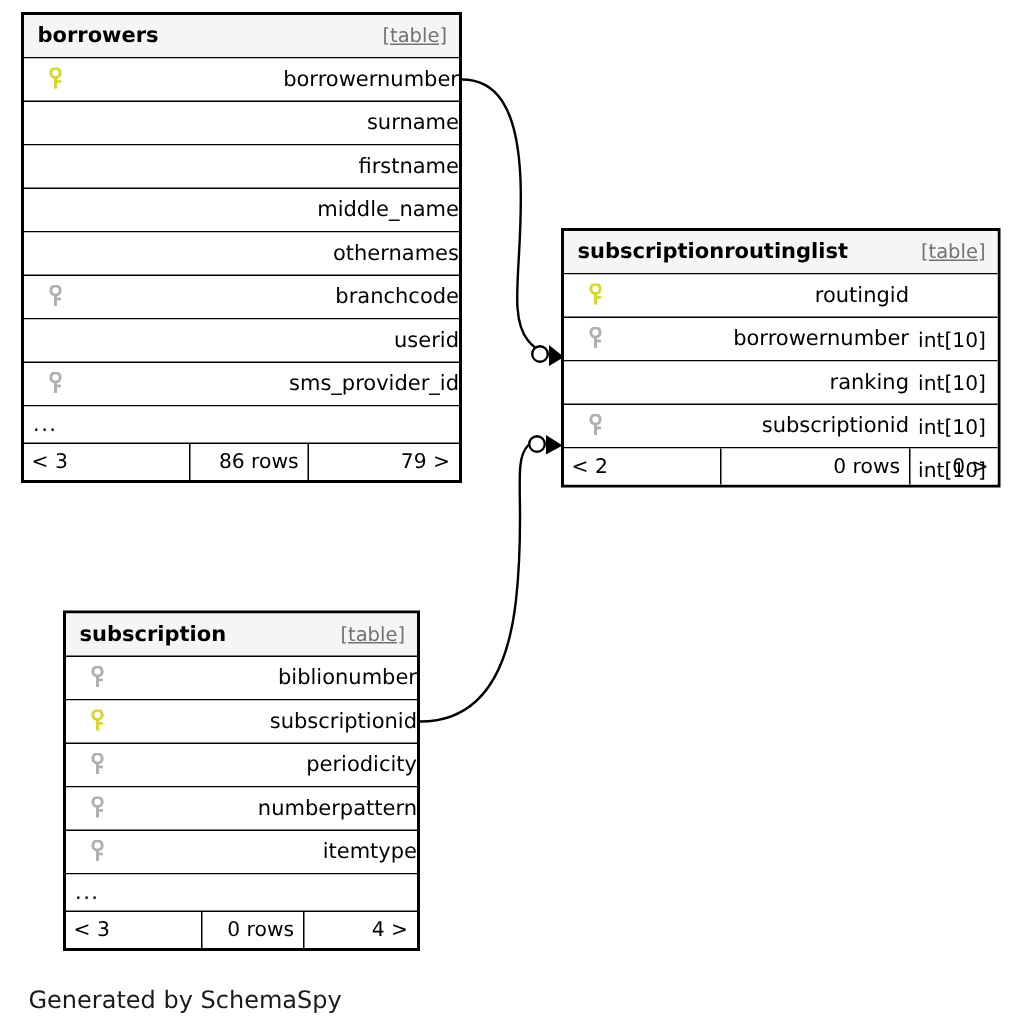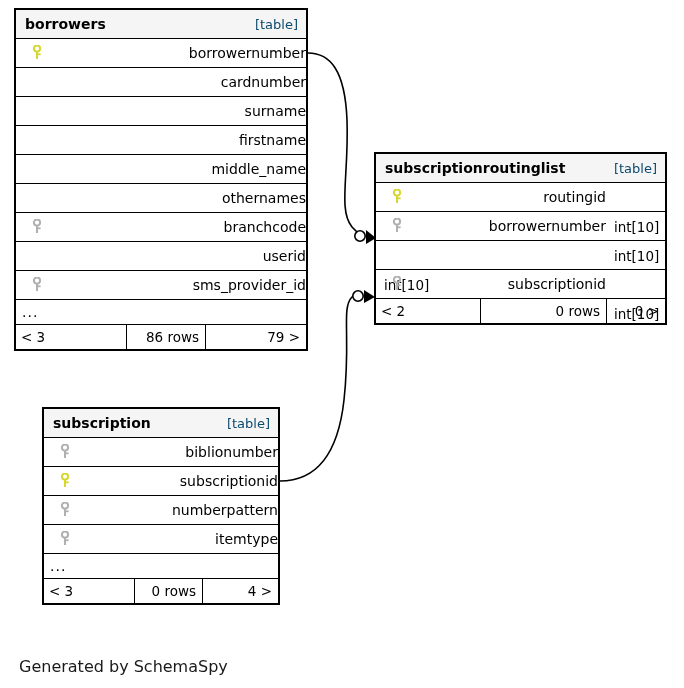--- a/index.html
+++ b/index.html
@@ -51,22 +51,23 @@
     padding: 0 8px 0 9px;
   }
   .tbl-name {
     font-weight: bold;
     font-size: 14px;
     color: #000000;
     white-space: nowrap;
   }
   .tbl-tag {
     font-size: 13px;
-    color: #0c4a6e;
-    white-space: nowrap;
+    color: #737373;
+    white-space: nowrap;
+    text-decoration: underline;
   }
 
   .col-row {
     display: flex;
     align-items: stretch;
     height: 29px;
     border-bottom: 1px solid #000000;
     box-sizing: border-box;
     background: #ffffff;
   }
@@ -76,21 +77,21 @@
     display: flex;
     align-items: center;
     min-width: 0;
     padding-left: 12px;
     box-sizing: border-box;
     justify-content: space-between;
   }
   .col-type {
     flex: 0 0 auto;
     width: 59px;
-    border-left: 3px solid #4d7c0f;
+    border-left: 1px solid #4d7c0f;
     display: flex;
     align-items: center;
     padding-left: 5px;
     box-sizing: border-box;
     font-size: 13.5px;
     color: #000000;
     white-space: nowrap;
     margin-top: 44px;
   }
 
@@ -223,26 +224,20 @@
           <svg width="10" height="16" viewBox="0 0 10 16">
               <circle cx="5" cy="3.6" r="3.1" fill="none" stroke="#d6d62e" stroke-width="2"></circle>
               <rect x="4" y="6" width="2" height="8" fill="#d6d62e"></rect>
               <rect x="6" y="8.4" width="2.6" height="1.8" fill="#d6d62e"></rect>
             </svg>
         </span>
         <span class="col-label">borrowernumber</span>
       </div>
     </div>
 
-    <div class="col-row">
-      <div class="col-main">
-        <span class="keyslot"></span>
-        <span class="col-label">cardnumber</span>
-      </div>
-    </div>
 
     <div class="col-row">
       <div class="col-main">
         <span class="keyslot"></span>
         <span class="col-label">surname</span>
       </div>
     </div>
 
     <div class="col-row">
       <div class="col-main">
@@ -336,20 +331,24 @@
               <rect x="4" y="6" width="2" height="8" fill="#b0b0b0"></rect>
               <rect x="6" y="8.4" width="2.6" height="1.8" fill="#b0b0b0"></rect>
             </svg>
         </span>
         <span class="col-label">borrowernumber</span>
       </div>
       <div class="col-type">int[10]</div>
     </div>
 
     <div class="col-row">
+      <div class="col-main">
+        <span class="keyslot"></span>
+        <span class="col-label">ranking</span>
+      </div>
       <div class="col-type">int[10]</div>
     </div>
 
     <div class="col-row">
       <div class="col-main">
         <span class="keyslot">
           <svg width="10" height="16" viewBox="0 0 10 16">
               <circle cx="5" cy="3.6" r="3.1" fill="none" stroke="#b0b0b0" stroke-width="2"></circle>
               <rect x="4" y="6" width="2" height="8" fill="#b0b0b0"></rect>
               <rect x="6" y="8.4" width="2.6" height="1.8" fill="#b0b0b0"></rect>
@@ -392,20 +391,32 @@
           <svg width="10" height="16" viewBox="0 0 10 16">
               <circle cx="5" cy="3.6" r="3.1" fill="none" stroke="#d6d62e" stroke-width="2"></circle>
               <rect x="4" y="6" width="2" height="8" fill="#d6d62e"></rect>
               <rect x="6" y="8.4" width="2.6" height="1.8" fill="#d6d62e"></rect>
             </svg>
         </span>
         <span class="col-label">subscriptionid</span>
       </div>
     </div>
 
+    <div class="col-row">
+      <div class="col-main">
+        <span class="keyslot">
+          <svg width="10" height="16" viewBox="0 0 10 16">
+              <circle cx="5" cy="3.6" r="3.1" fill="none" stroke="#b0b0b0" stroke-width="2"></circle>
+              <rect x="4" y="6" width="2" height="8" fill="#b0b0b0"></rect>
+              <rect x="6" y="8.4" width="2.6" height="1.8" fill="#b0b0b0"></rect>
+            </svg>
+        </span>
+        <span class="col-label">periodicity</span>
+      </div>
+    </div>
 
     <div class="col-row">
       <div class="col-main">
         <span class="keyslot">
           <svg width="10" height="16" viewBox="0 0 10 16">
               <circle cx="5" cy="3.6" r="3.1" fill="none" stroke="#b0b0b0" stroke-width="2"></circle>
               <rect x="4" y="6" width="2" height="8" fill="#b0b0b0"></rect>
               <rect x="6" y="8.4" width="2.6" height="1.8" fill="#b0b0b0"></rect>
             </svg>
         </span>

